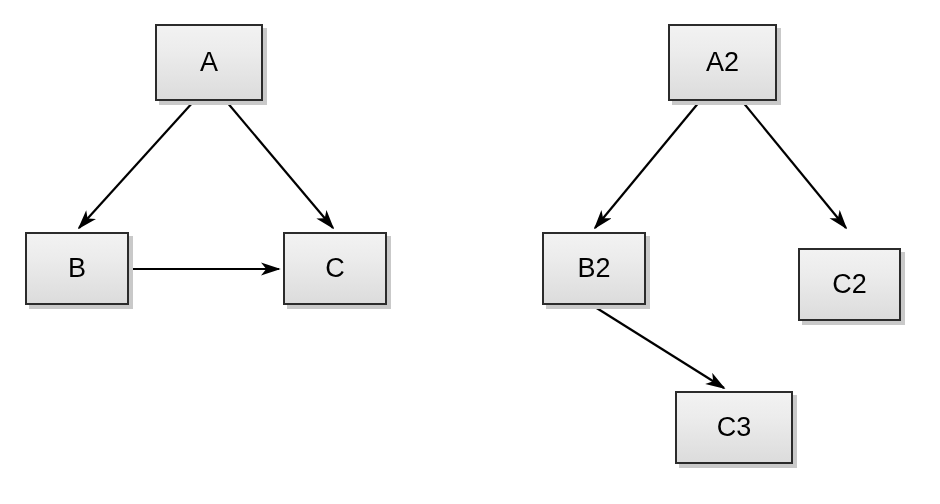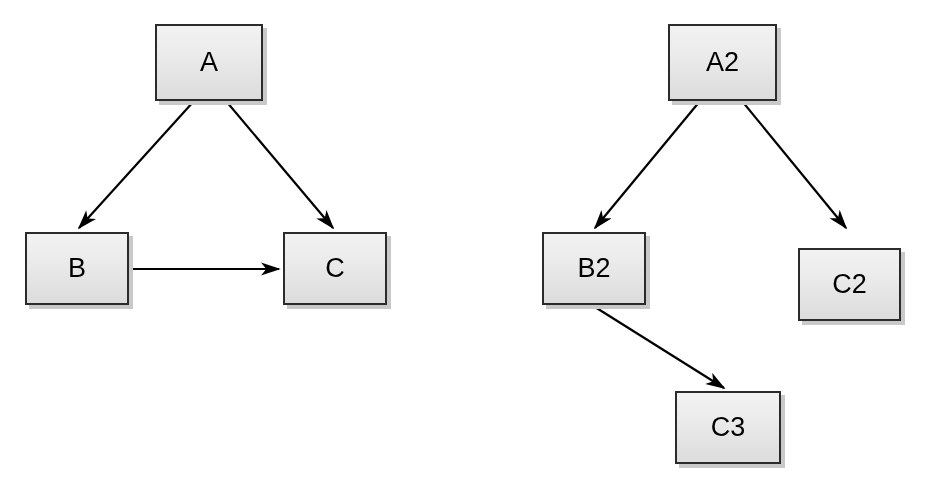--- a/index.html
+++ b/index.html
@@ -79,17 +79,17 @@
   </div>
   <div class="node" style="left: 668px; top: 24px; width: 109px; height: 77px;">
     <span class="node-label">A2</span>
   </div>
   <div class="node" style="left: 542px; top: 232px; width: 104px; height: 73px;">
     <span class="node-label">B2</span>
   </div>
   <div class="node" style="left: 798px; top: 232px; width: 103px; height: 73px; margin-top: 16px;">
     <span class="node-label">C2</span>
   </div>
-  <div class="node" style="left: 675px; top: 391px; width: 106px; height: 73px;">
+  <div class="node" style="left: 675px; top: 391px; width: 118px; height: 73px;">
     <span class="node-label">C3</span>
   </div>
 
 </div>
 
 </body></html>

